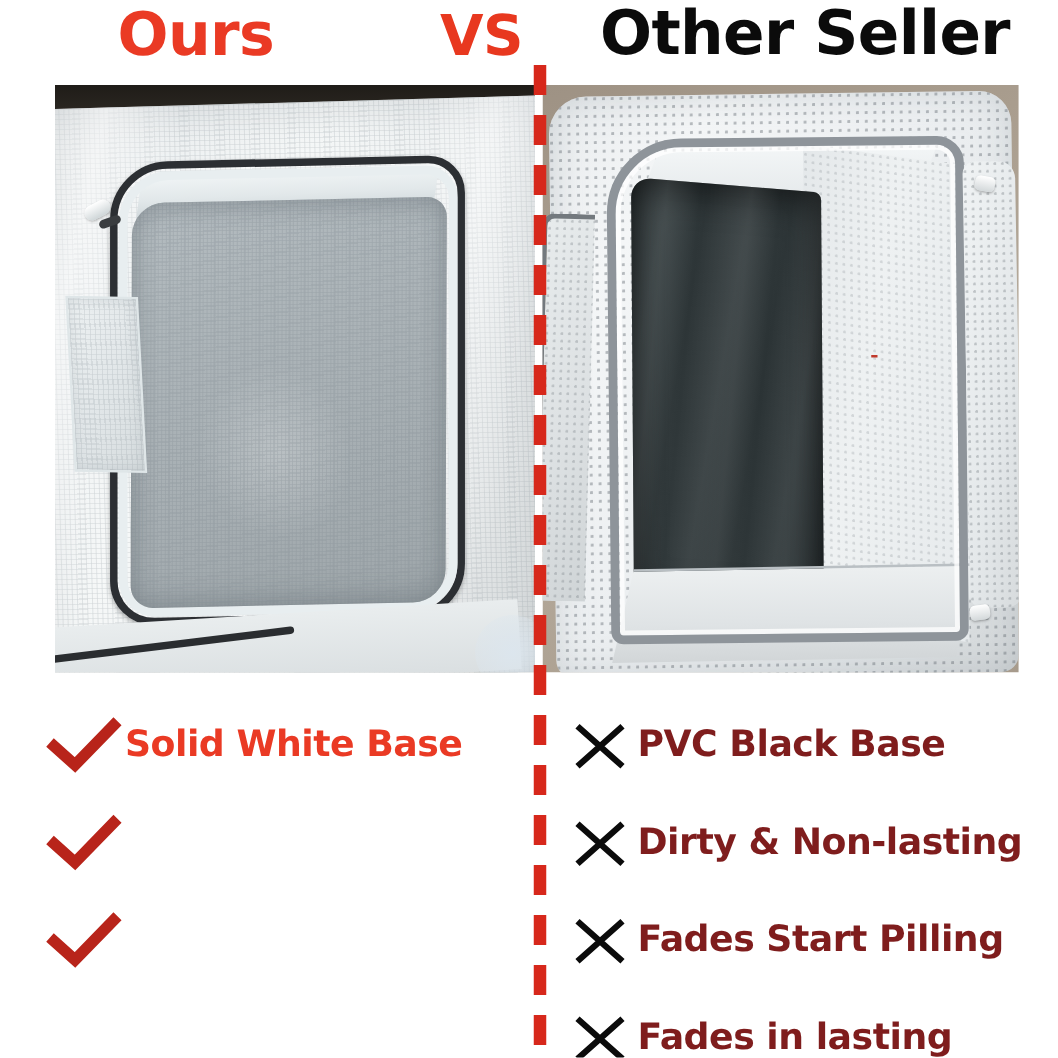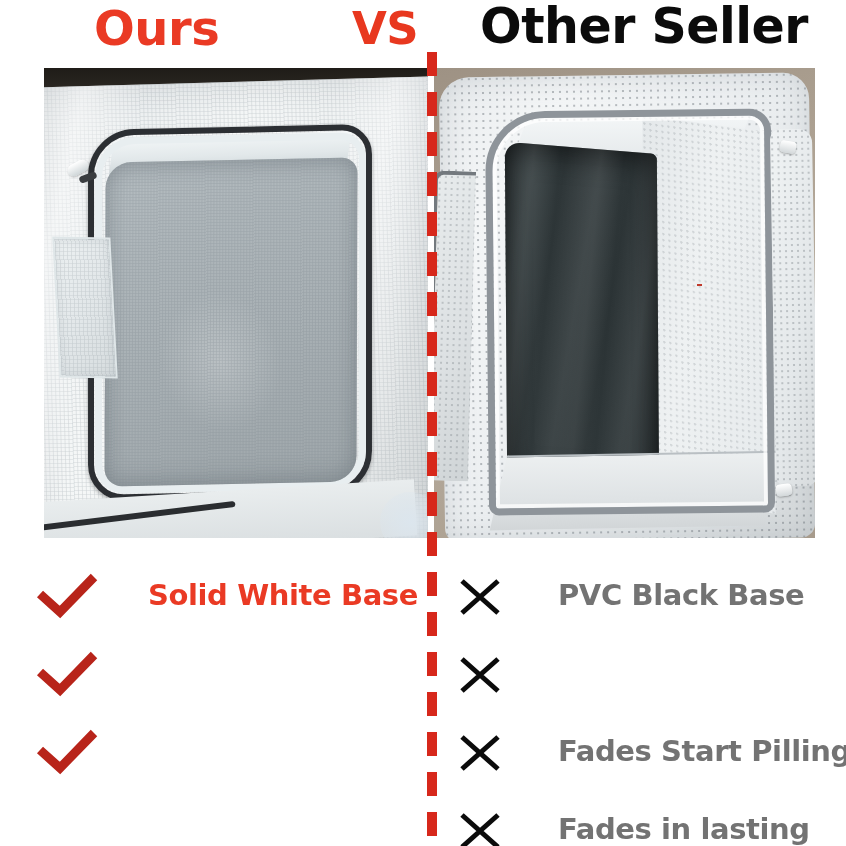--- a/index.html
+++ b/index.html
@@ -382,38 +382,37 @@
     position: absolute;
     top: 556px;
   }
   .rows-left  { left: 34px;  width: 390px; }
   .rows-right { left: 452px; width: 394px; }
 
   .row {
     display: flex;
     align-items: center;
     height: 78px;
-    gap: 48px;
   }
   .row-label {
     font-family: "DejaVu Sans", sans-serif;
     font-weight: bold;
     font-size: 29px;
     line-height: 1;
     white-space: nowrap;
     -webkit-font-smoothing: antialiased;
   }
   
   .rows-left .row { justify-content: flex-start; }
   .rows-left .row-label { color: #EA3A24; letter-spacing: -0.4px; }
   .mark-check { width: 66px; flex: 0 0 66px; height: 46px; }
   .mark-x     { width: 58px; flex: 0 0 58px; height: 46px; }
 
   
-  .rows-right .row-label { color: #737373; letter-spacing: -0.4px; }
+  .rows-right .row-label { color: #7f1d1d; letter-spacing: -0.4px; }
 
   svg { display: block; overflow: visible; }
 </style>
 </head>
 <body>
 
 <div id="page">
 
   <div class="header">
     <div class="hdr-txt hdr-ours">Ours</div>
@@ -498,20 +497,21 @@
       </span>
       <span class="row-label">PVC Black Base</span>
     </div>
 
     <div class="row">
       <span class="mark-x">
         <svg viewBox="0 0 58 46" width="58" height="46" aria-hidden="true">
           <path d="M10 9 L46 41 M46 9 L10 41" fill="none" stroke="#0B0B0B" stroke-width="5" stroke-linecap="butt"></path>
         </svg>
       </span>
+      <span class="row-label">Dirty &amp; Non-lasting</span>
     </div>
 
     <div class="row">
       <span class="mark-x">
         <svg viewBox="0 0 58 46" width="58" height="46" aria-hidden="true">
           <path d="M10 9 L46 41 M46 9 L10 41" fill="none" stroke="#0B0B0B" stroke-width="5" stroke-linecap="butt"></path>
         </svg>
       </span>
       <span class="row-label">Fades Start Pilling</span>
     </div>

